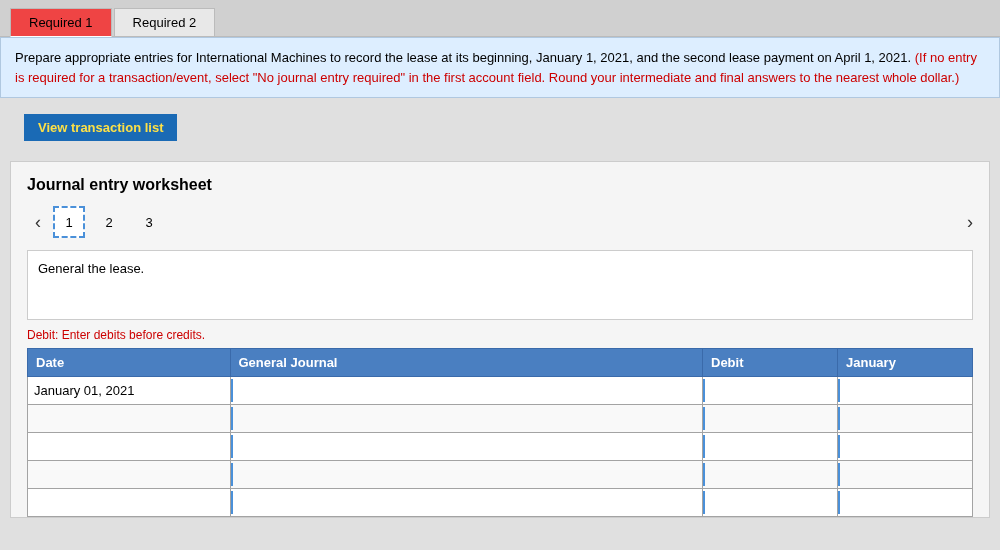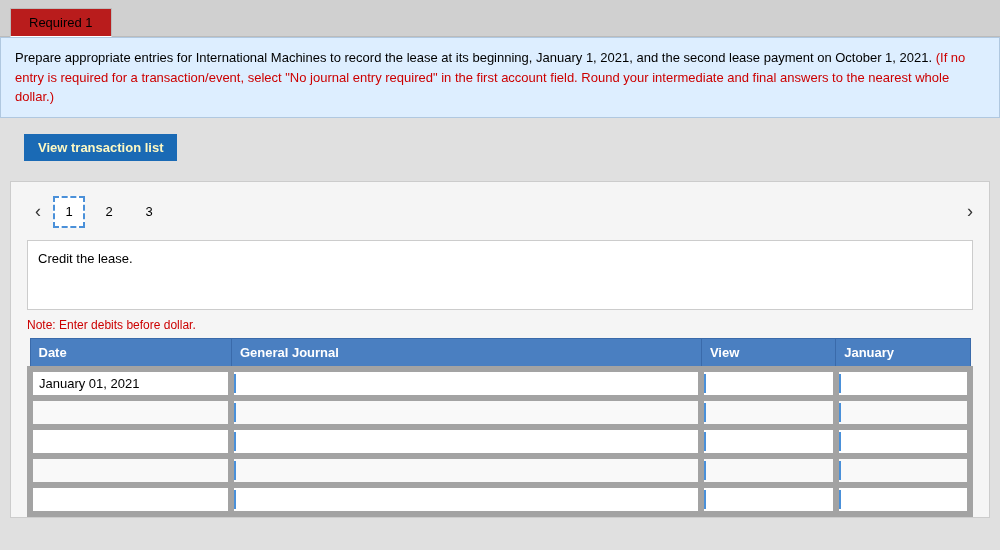--- a/index.html
+++ b/index.html
@@ -20,21 +20,21 @@
     .tab {
       padding: 6px 18px;
       border: 1px solid #bbb;
       border-bottom: none;
       background: #e8e8e8;
       cursor: pointer;
       font-size: 13px;
       margin-right: 2px;
     }
     .tab.active {
-      background: #b91c1c;
+      background: #ef4444;
       border-bottom: 1px solid #fff;
       margin-bottom: -1px;
       z-index: 1;
     }
 
     
     .instruction-box {
       background: #ddeeff;
       border: 1px solid #b0c8e0;
       padding: 10px 14px;
@@ -43,21 +43,21 @@
       line-height: 1.5;
     }
     .instruction-box .red-text {
       color: #cc0000;
     }
 
     
     .btn-transaction {
       display: inline-block;
       background: #1a6ab5;
-      color: #fef9c3;
+      color: #fde047;
       padding: 6px 14px;
       margin: 10px 14px;
       border: none;
       cursor: pointer;
       font-size: 13px;
       font-weight: bold;
     }
 
     
     .worksheet-card {
@@ -151,21 +151,21 @@
     .journal-table thead th:first-child {
       text-align: left;
     }
     .journal-table tbody tr {
       background: #fff;
     }
     .journal-table tbody tr:nth-child(even) {
       background: #f9f9f9;
     }
     .journal-table tbody td {
-      border: 6px solid #a3a3a3;
+      border: 1px solid #a3a3a3;
       padding: 0;
       height: 28px;
     }
     .journal-table tbody td input {
       width: 100%;
       height: 100%;
       border: none;
       padding: 4px 6px;
       font-size: 13px;
       background: transparent;
@@ -188,53 +188,55 @@
       bottom: 2px;
       width: 2px;
       background: #4a90d9;
     }
   </style>
 </head>
 <body>
 
 <div class="tabs-bar">
   <div class="tab active">Required 1</div>
+  <div class="tab">Required 2</div>
 </div>
 
 <div class="instruction-box">
-  <span>Prepare appropriate entries for International Machines to record the lease at its beginning, January 1, 2021, and the second lease payment on October 1, 2021.</span>
+  <span>Prepare appropriate entries for International Machines to record the lease at its beginning, January 1, 2021, and the second lease payment on April 1, 2021.</span>
   <span class="red-text">(If no entry is required for a transaction/event, select "No journal entry required" in the first account field. Round your intermediate and final answers to the nearest whole dollar.)</span>
 </div>
 
 <div style="padding: 6px 10px;">
   <button class="btn-transaction">View transaction list</button>
 </div>
 
 <div class="worksheet-card">
+  <div class="worksheet-title">Journal entry worksheet</div>
 
   <div class="nav-row">
     <span class="nav-arrow">‹</span>
     <div class="page-btn">1</div>
     <div class="page-btn-plain">2</div>
     <div class="page-btn-plain">3</div>
     <span class="nav-right">›</span>
   </div>
 
   <div class="desc-box">
-    <span>Credit the lease.</span>
+    <span>General the lease.</span>
   </div>
 
-  <div class="note-text">Note: Enter debits before dollar.</div>
+  <div class="note-text">Debit: Enter debits before credits.</div>
 
   <table class="journal-table">
     <thead>
       <tr>
         <th>Date</th>
         <th>General Journal</th>
-        <th>View</th>
+        <th>Debit</th>
         <th>January</th>
       </tr>
     </thead>
     <tbody id="table-body">
     <tr>
           <td class="date-cell" style="width: 120px;">January 01, 2021</td>
           <td style="width: 280px;">
             <div class="input-wrap"><input type="text" style=""></div>
           </td>
           <td style="width: 80px;">

